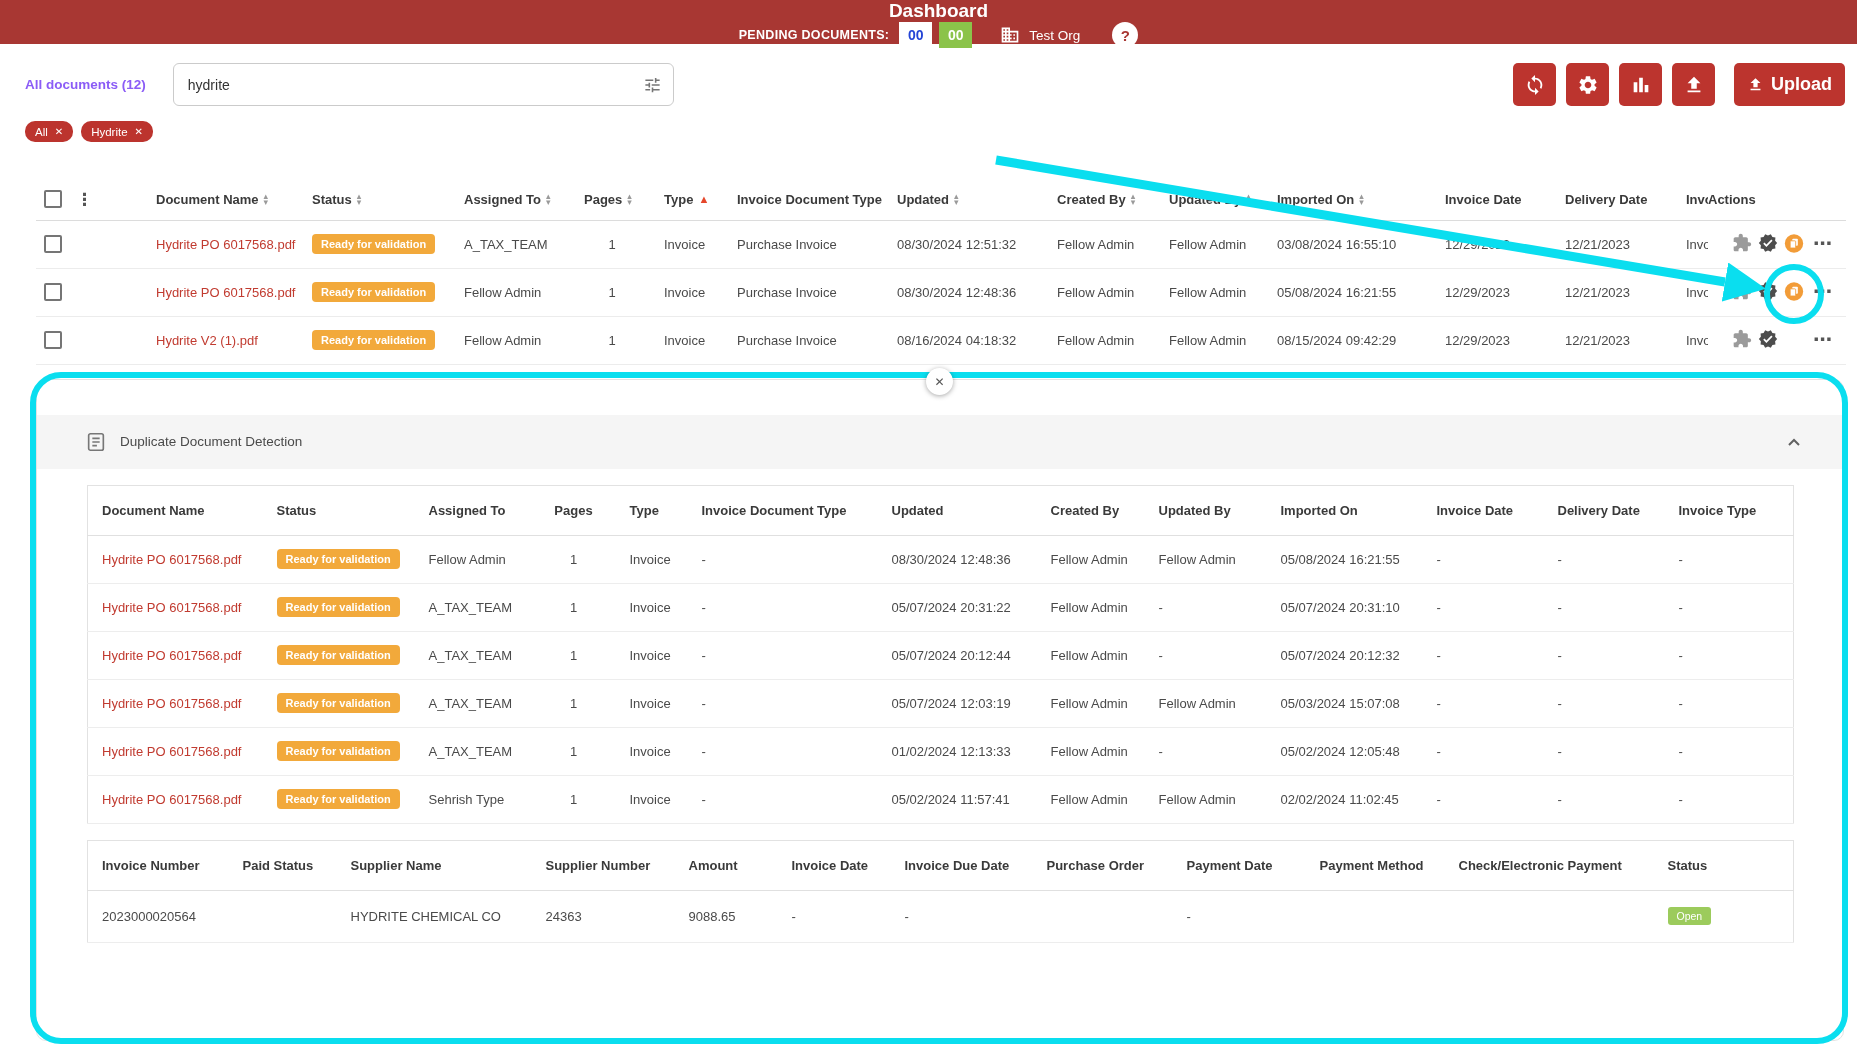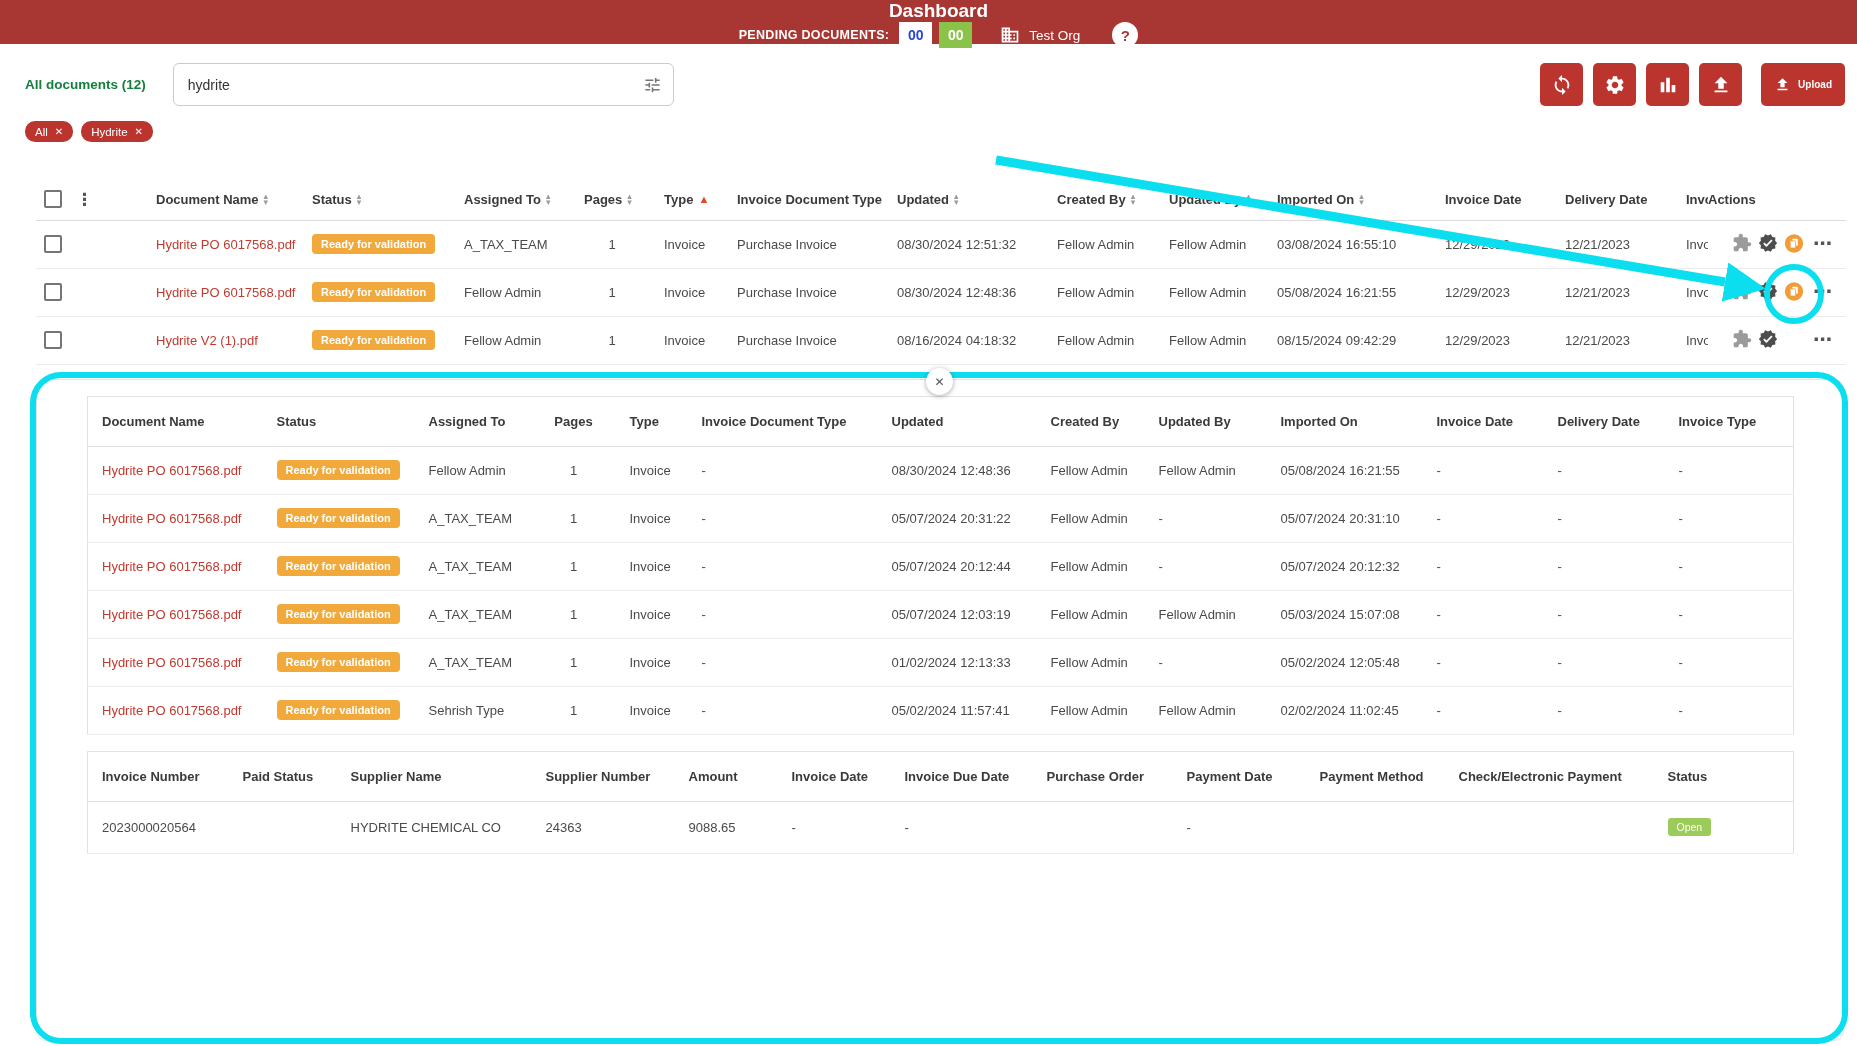--- a/index.html
+++ b/index.html
@@ -19,31 +19,31 @@
   .pbadge-blue{background:#fff;color:var(--pending_blue);}
   .pbadge-green{background:var(--pending_green);color:#fff;margin-left:7px;}
   .org-icon{margin-left:28px;display:flex;}
   .org-name{font-size:13.5px;margin-left:9px;}
   .help-btn{width:26px;height:26px;border-radius:50%;background:#fff;color:var(--brand);
     font-weight:bold;font-size:15px;display:inline-flex;align-items:center;justify-content:center;
     margin-left:32px;cursor:pointer;}
 
   
   .toolbar{display:flex;align-items:center;padding:19px 12px 0 25px;height:62px;}
-  .docs-count{font-size:13.5px;color:#15803d;font-weight:bold;cursor:pointer;white-space:nowrap;}
+  .docs-count{font-size:13.5px;color:#8b5cf6;font-weight:bold;cursor:pointer;white-space:nowrap;}
   .searchbox{position:relative;width:501px;height:43px;margin-left:27px;}
   .search-input{width:100%;height:100%;border:1px solid #CBCBCB;border-radius:6px;
     padding:0 46px 0 14px;font-size:14px;color:#333;outline:none;background:#fff;font-family:inherit;}
   .filter-icon{position:absolute;right:12px;top:50%;transform:translateY(-50%);display:flex;cursor:pointer;}
   .tb-actions{margin-left:auto;display:flex;gap:10px;align-items:center;}
   .sqbtn{width:43px;height:43px;border:none;border-radius:5px;background:var(--button_red);
     display:inline-flex;align-items:center;justify-content:center;cursor:pointer;}
   .upload-btn{height:43px;border:none;border-radius:5px;background:var(--button_red);
     display:inline-flex;align-items:center;justify-content:center;gap:7px;color:#fff;
-    font-size:10px;font-weight:bold;padding:0 13px;margin-left:9px;cursor:pointer;font-family:inherit;}
+    font-size:18px;font-weight:bold;padding:0 13px;margin-left:9px;cursor:pointer;font-family:inherit;}
 
   
   .chips{display:flex;gap:8px;margin:15px 0 0 25px;height:21px;}
   .chip{background:var(--chip_red);color:#fff;border-radius:10px;display:inline-flex;align-items:center;
     gap:7px;padding:0 10px;font-size:11.5px;height:21px;cursor:pointer;}
   .chip-x{font-size:10px;cursor:pointer;line-height:1;}
 
   
   table{border-collapse:collapse;table-layout:fixed;}
   .cb{display:inline-block;width:18px;height:18px;border:2px solid #757575;border-radius:2px;
@@ -374,20 +374,34 @@
               </svg>
             </span>
             <span class="act-slot empty"></span>
             <span class="more">⋯</span>
           </span></td>
       </tr>
     </tbody>
 </table>
 
 <div class="panel">
+  <div class="strip strip--doc">
+    <span class="strip-icon">
+      <svg viewBox="0 0 24 24" width="22" height="22">
+          <rect x="4" y="3" width="16" height="18" rx="2" fill="none" stroke="#777" stroke-width="1.8"></rect>
+          <path d="M8 8h8M8 12h8M8 16h5" stroke="#777" stroke-width="1.8" fill="none"></path>
+        </svg>
+    </span>
+    <span class="strip-title">Duplicate Document Detection</span>
+    <span class="strip-chevron">
+      <svg viewBox="0 0 22 22" width="22" height="22">
+          <polyline points="6,14 11,9 16,14" fill="none" stroke="#616161" stroke-width="2"></polyline>
+        </svg>
+    </span>
+  </div>
   <table class="dtable" id="dupDocTable">
     <colgroup>
       <col style="width:175px">
         <col style="width:152px">
         <col style="width:117px">
         <col style="width:84px">
       <col style="width:72px">
         <col style="width:190px">
         <col style="width:159px">
         <col style="width:108px">

